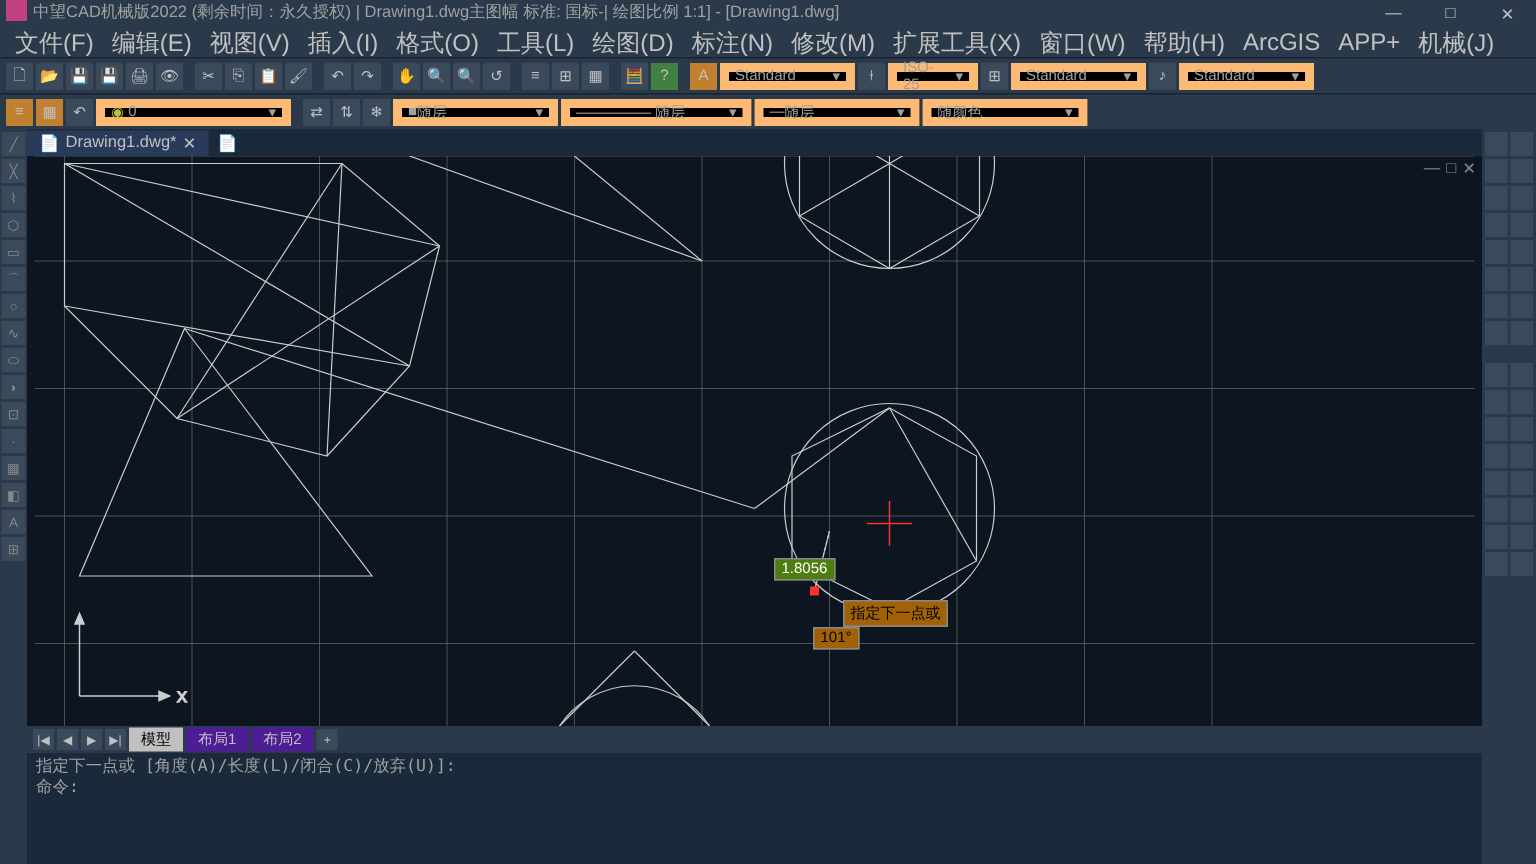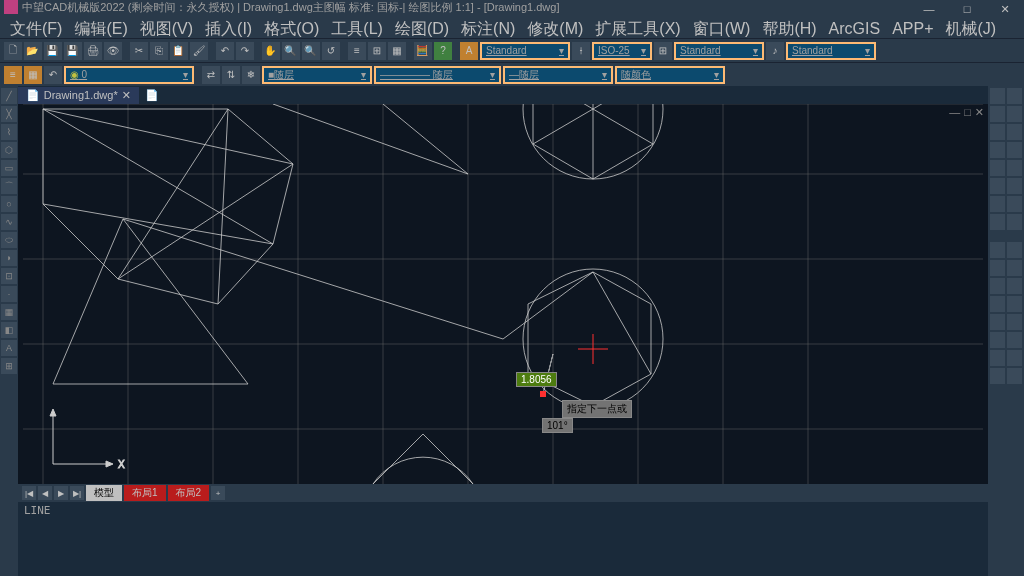--- a/index.html
+++ b/index.html
@@ -9,38 +9,38 @@
 .titlebar .title { flex: 1; color: #a0a0a0; font-size: 11px; }
 .titlebar .winbtns { display: flex; gap: 8px; }
 .titlebar .winbtn { width: 30px; height: 18px; display: flex; align-items: center; justify-content: center; color: #c0c0c0; cursor: pointer; }
 .menubar { background: #2a3a4a; height: 18px; display: flex; align-items: center; padding: 0 4px; }
 .menubar .mitem { padding: 2px 6px; color: #c0c0c0; cursor: pointer; font-size: 16px; }
 .toolbar { background: #2a3a4a; height: 24px; display: flex; align-items: center; padding: 0 4px; gap: 2px; border-top: 1px solid #1a2332; }
 .tbtn { width: 18px; height: 18px; background: #3a4a5a; display: inline-flex; align-items: center; justify-content: center; cursor: pointer; font-size: 10px; }
 .tbtn.orange { background: #c08030; }
 .tbtn.green { background: #408040; }
 .tsep { width: 4px; }
-.tselect { height: 18px; background: #0c4a6e; border: 2px solid #fdba74; color: #a0a0a0; padding: 0 4px; font-size: 10px; display: flex; align-items: center; text-decoration: underline; }
+.tselect { height: 18px; background: #000000; border: 6px solid #fdba74; color: #a0a0a0; padding: 0 4px; font-size: 10px; display: flex; align-items: center; }
 .tselect .arrow { margin-left: auto; padding-left: 8px; }
 .main { display: flex; height: 492px; }
 .ltool { width: 18px; background: #2a3a4a; display: flex; flex-direction: column; gap: 2px; padding: 2px 1px; }
 .ltool .lbtn { width: 16px; height: 16px; background: #3a4a5a; cursor: pointer; display:flex;align-items:center;justify-content:center;font-size:9px;color:#888; }
 .canvas-wrap { flex: 1; display: flex; flex-direction: column; background: #0d1520; }
 .doctab { height: 18px; background: #1a2a3a; display: flex; align-items: center; }
 .doctab .tab { background: #2a3a5a; padding: 2px 8px; color: #c0c0c0; font-size: 11px; display: flex; align-items: center; gap: 4px; }
 .doctab .tabx { cursor: pointer; }
 .canvas { flex: 1; position: relative; background: #0d1520; overflow: hidden; }
 .canvas svg { width: 100%; height: 100%; }
 .canvas .winctrl { position: absolute; top: 2px; right: 4px; display: flex; gap: 4px; color: #888; font-size: 11px; }
 .dyninput { position: absolute; display: flex; flex-direction: column; gap: 2px; }
-.dynbox { background: #737373; color: #000; padding: 1px 4px; font-size: 10px; border: 1px solid #888; }
+.dynbox { background: #a16207; color: #000; padding: 1px 4px; font-size: 10px; border: 1px solid #888; }
 .dynbox.blue { background: #4d7c0f; color: #fff; }
 .modeltabs { height: 18px; background: #2a3a4a; display: flex; align-items: center; gap: 2px; padding: 0 4px; }
 .modeltabs .navbtn { width: 14px; height: 14px; background: #3a4a5a; cursor: pointer; display:flex;align-items:center;justify-content:center;font-size:8px; }
-.modeltabs .tab { padding: 1px 8px; background: #b91c1c; cursor: pointer; font-size: 10px; }
+.modeltabs .tab { padding: 1px 8px; background: #4c1d95; cursor: pointer; font-size: 10px; }
 .modeltabs .tab.active { background: #c0c0c0; color: #000; }
 .rtool { width: 36px; background: #2a3a4a; display: flex; flex-direction: column; gap: 2px; padding: 2px; }
 .rtool .rbtn { width: 16px; height: 16px; background: #3a4a5a; cursor: pointer; }
 .rtool .rrow { display: flex; gap: 2px; }
 .cmdpanel { background: #1a2a3a; height: 76px; padding: 2px 6px; font-family: monospace; font-size: 11px; color: #a0a0a0; overflow: hidden; }
 .cmdline { white-space: nowrap; line-height: 14px; }
 </style>
 </head>
 <body>
 
@@ -255,21 +255,22 @@
       <span class="navbtn">◀</span>
       <span class="navbtn">▶</span>
       <span class="navbtn">▶|</span>
       <span class="tab active">模型</span>
       <span class="tab">布局1</span>
       <span class="tab">布局2</span>
       <span class="navbtn">+</span>
     </div>
 
     <div class="cmdpanel">
-      <div class="cmdline">LINE</div>
+      <div class="cmdline">指定下一点或 [角度(A)/长度(L)/闭合(C)/放弃(U)]:</div>
+      <div class="cmdline">命令:</div>
 
     </div>
   </div>
 
   <div class="rtool">
     <div class="rrow">
         <div class="rbtn"></div>
         <div class="rbtn"></div>
       </div>
     <div class="rrow">

